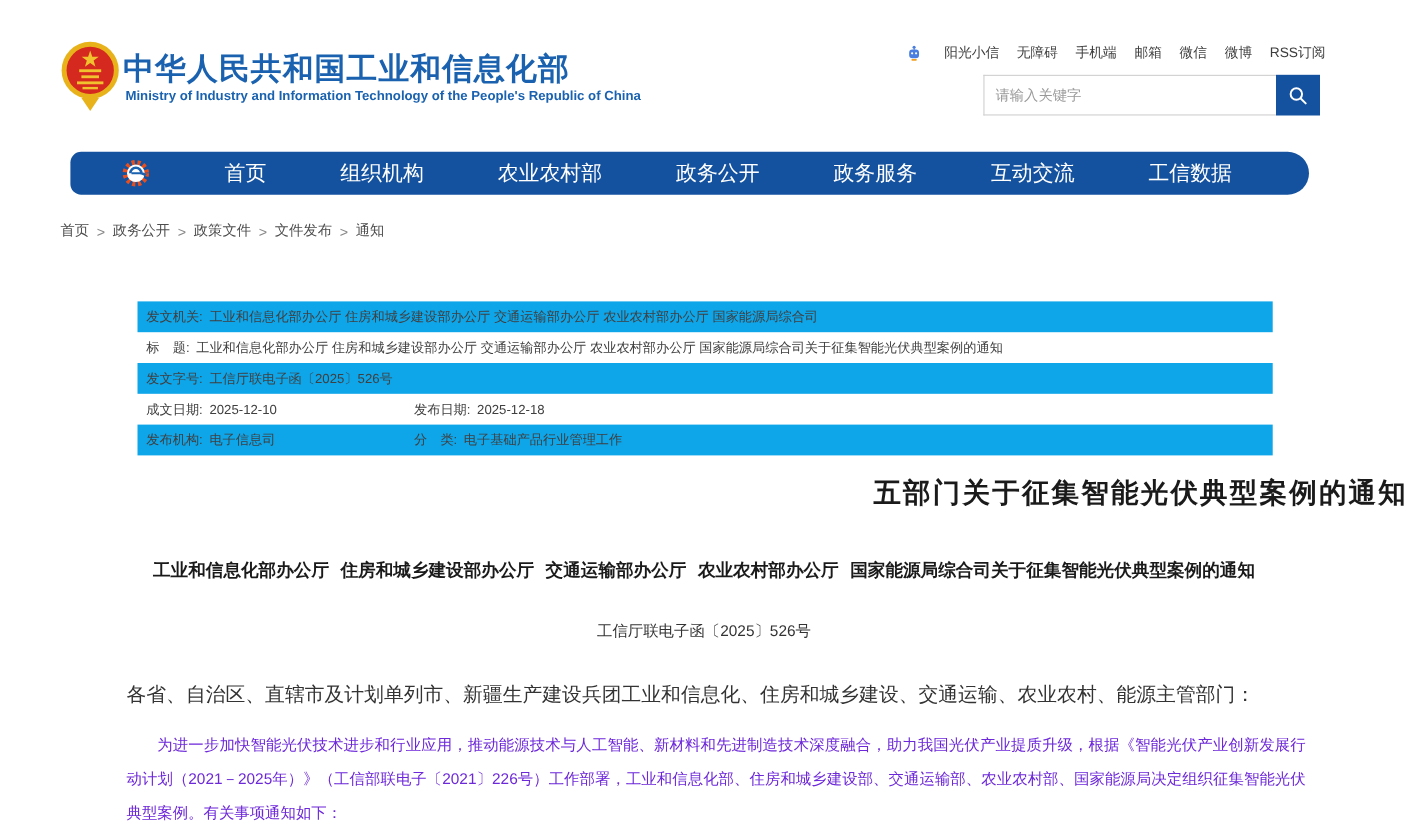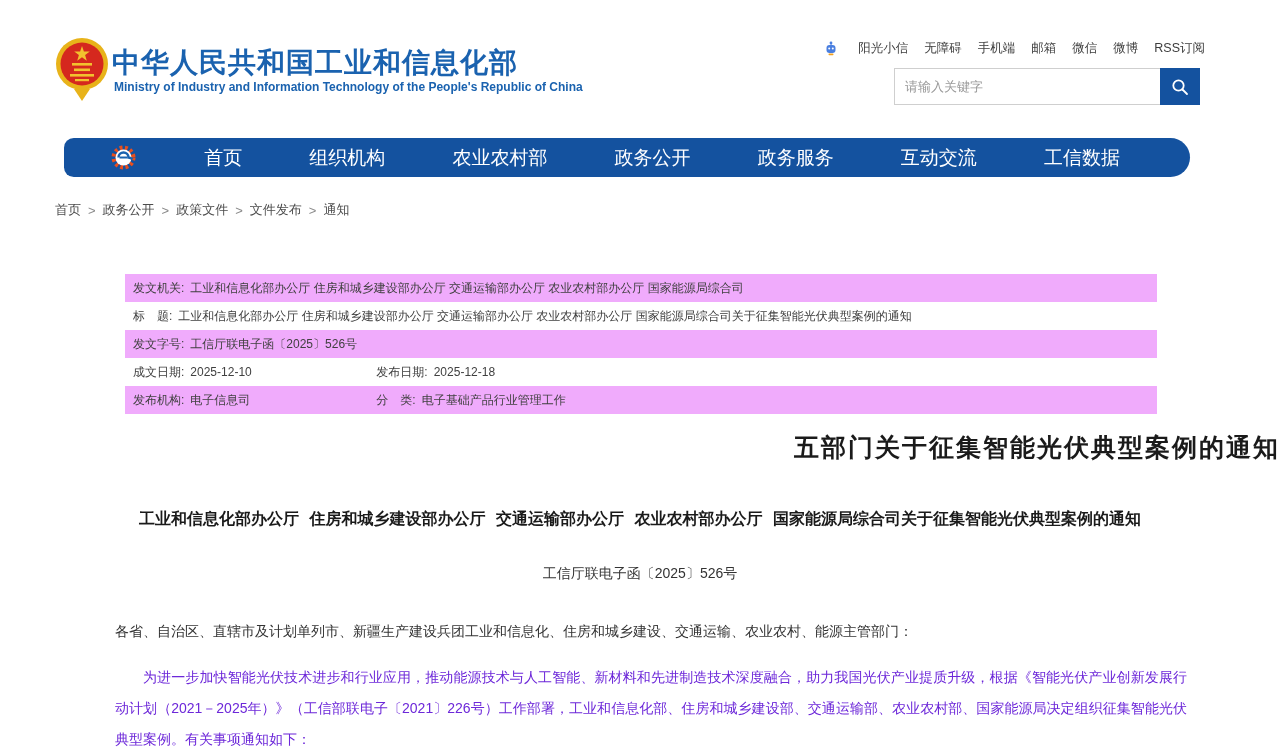--- a/index.html
+++ b/index.html
@@ -33,34 +33,34 @@
 
   
   .breadcrumb { position: absolute; left: 55px; top: 185px; font-size: 13px; color: #4d4d4d;
                 display: flex; gap: 7px; align-items: center; }
   .crumb { cursor: pointer; }
   .crumb-sep { color: #8a8a8a; }
 
   
   .meta-table { position: absolute; left: 125px; top: 258px; width: 1032px; font-size: 12px; color: #404040; }
   .meta-row { height: 28px; line-height: 28px; padding-left: 8px; white-space: nowrap; overflow: hidden; }
-  .meta-row.stripe { background: #f0abfc; }
+  .meta-row.stripe { background: #0ea5e9; }
   .meta-cell { display: inline-block; }
   .meta-cell.fixed { width: 240px; }
   .meta-label { margin-right: 6px; }
 
   
   .article-title { position: absolute; left: 0; top: 415px; width: 1280px; text-align: right;
                    font-size: 25px; font-weight: bold; color: #1a1a1a; letter-spacing: 2px; }
   .article-subtitle { position: absolute; left: 90px; top: 493px; width: 1100px; text-align: center;
                       font-size: 16px; font-weight: bold; color: #1a1a1a; word-spacing: 6px; }
   .article-docnum { position: absolute; left: 0; top: 549px; width: 1280px; text-align: center;
                     font-size: 14px; color: #333; }
   .article-salutation { position: absolute; left: 115px; top: 604px; width: 1072px;
-                        font-size: 14px; color: #333; line-height: 22px; }
+                        font-size: 18px; color: #333; line-height: 22px; }
   .article-paragraph { position: absolute; left: 115px; top: 646px; width: 1072px;
                        font-size: 14px; color: #6d28d9; line-height: 31px; text-indent: 2em;
                        text-align: justify; }
 </style>
 </head>
 <body>
 
 <div id="page">
 
   <div>

